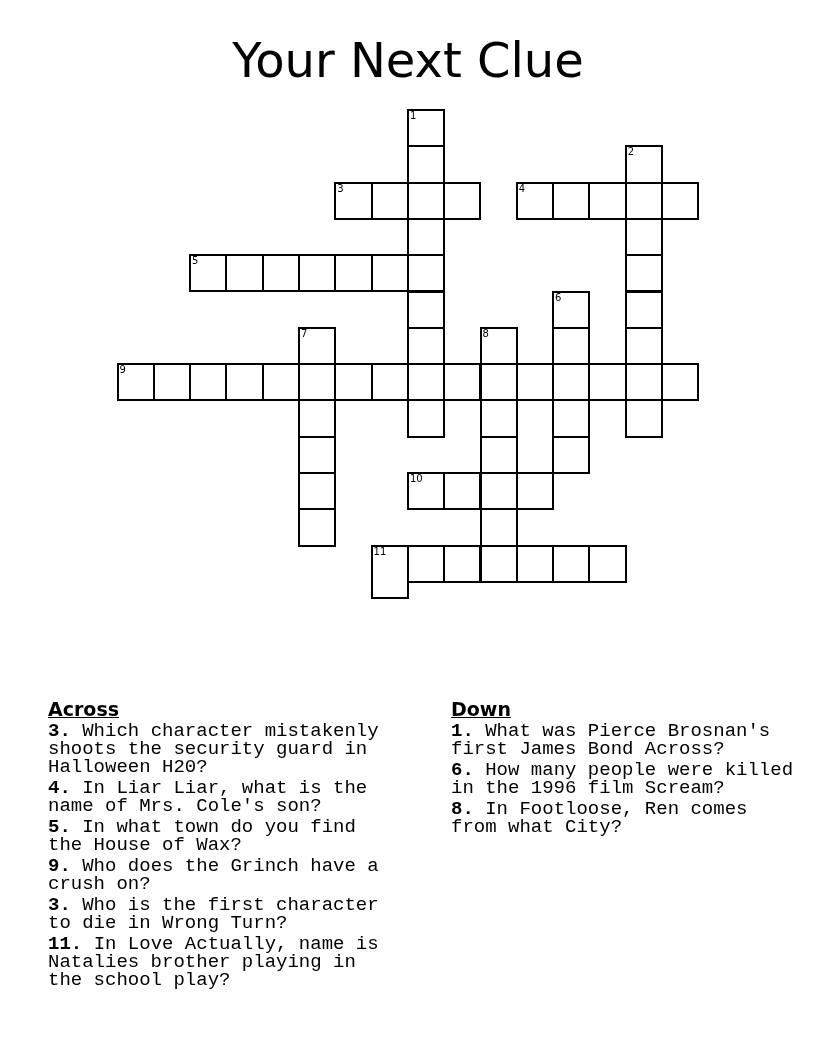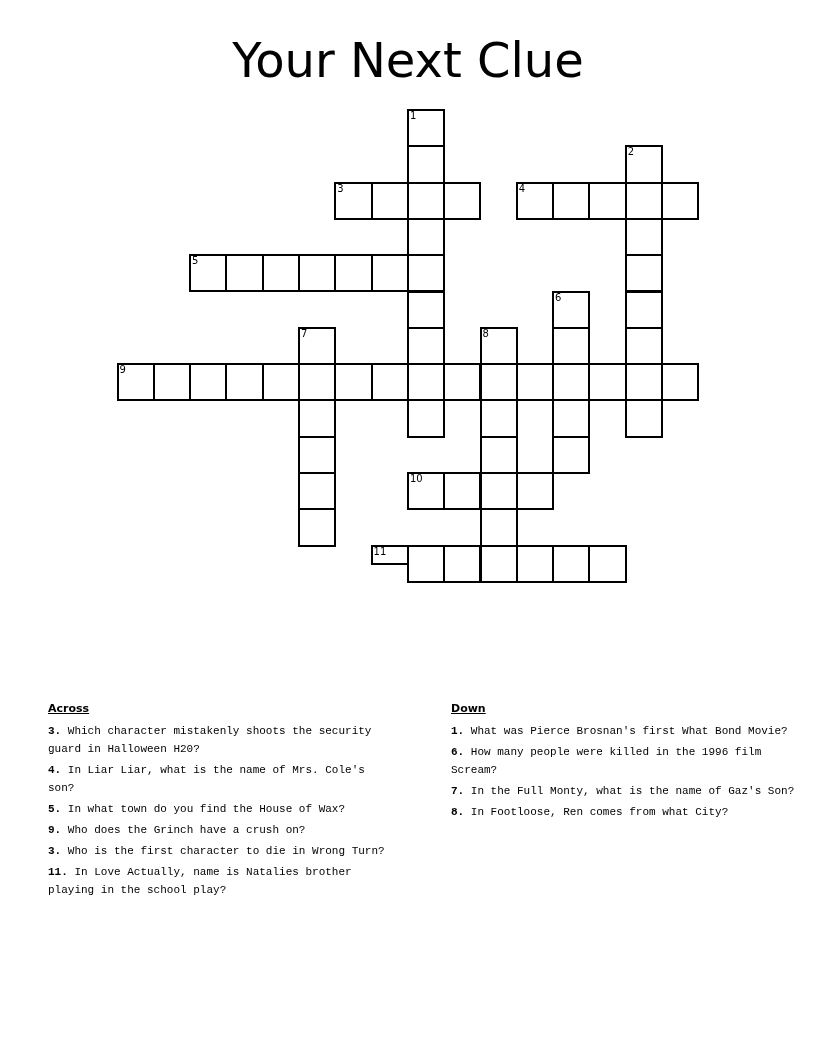--- a/index.html
+++ b/index.html
@@ -1,21 +1,21 @@
 <!DOCTYPE html>
 <html><head>
 <meta charset="utf-8">
 <style>
   html,body{margin:0;padding:0;background:#fff;}
   body{width:816px;height:1056px;position:relative;overflow:hidden;font-family:"DejaVu Sans",sans-serif;color:#000;}
   .title{position:absolute;left:0;top:32px;width:816px;text-align:center;font-size:48px;font-family:"DejaVu Sans",sans-serif;font-weight:normal;letter-spacing:0px;}
   #grid{position:absolute;left:0;top:0;width:816px;height:600px;}
   .cell{position:absolute;width:36.3px;height:36.3px;box-sizing:border-box;border:2px solid #000;background:#fff;}
   .cell .num{position:absolute;left:1px;top:-1px;font-size:10px;font-family:"DejaVu Sans",sans-serif;line-height:12px;}
-  .clues{position:absolute;top:700px;font-size:11px;line-height:18px;font-family:"DejaVu Sans",sans-serif;}
+  .clues{position:absolute;top:700px;font-size:19px;line-height:18px;font-family:"DejaVu Sans",sans-serif;}
   .clues .head{font-weight:bold;text-decoration:underline;margin-bottom:4px;}
   .clue{margin-bottom:3px;font-family:Liberation Mono, monospace;}
   .clue b{font-weight:bold;}
   #across{left:48px;width:345px;}
   #down{left:411px;width:345px;margin-left:40px;}
 </style>
 </head>
 <body>
 
 <div class="title">Your Next Clue</div>
@@ -95,21 +95,21 @@
     <div class="cell" style="left: 370.6px; top: 363.1px; width: 38.3px; height: 38.3px;"></div>
     <div class="cell" style="left: 443.2px; top: 363.1px; width: 38.3px; height: 38.3px;"></div>
     <div class="cell" style="left: 515.8px; top: 363.1px; width: 38.3px; height: 38.3px;"></div>
     <div class="cell" style="left: 588.4px; top: 363.1px; width: 38.3px; height: 38.3px;"></div>
     <div class="cell" style="left: 661px; top: 363.1px; width: 38.3px; height: 38.3px;"></div>
     <div class="cell" style="left: 406.9px; top: 472px; width: 58px; height: 38.3px;">
       <span class="num">10</span>
     </div>
     <div class="cell" style="left: 443.2px; top: 472px; width: 38.3px; height: 38.3px;"></div>
     <div class="cell" style="left: 515.8px; top: 472px; width: 38.3px; height: 38.3px;"></div>
-    <div class="cell" style="left: 370.6px; top: 544.6px; width: 38.3px; height: 20px; text-decoration: underline;">
+    <div class="cell" style="left: 370.6px; top: 544.6px; width: 38.3px; height: 54px; text-decoration: underline;">
       <span class="num">11</span>
     </div>
     <div class="cell" style="left: 406.9px; top: 544.6px; width: 38.3px; height: 38.3px;"></div>
     <div class="cell" style="left: 443.2px; top: 544.6px; width: 38.3px; height: 38.3px;"></div>
     <div class="cell" style="left: 479.5px; top: 544.6px; width: 38.3px; height: 38.3px;"></div>
     <div class="cell" style="left: 515.8px; top: 544.6px; width: 38.3px; height: 38.3px;"></div>
     <div class="cell" style="left: 552.1px; top: 544.6px; width: 38.3px; height: 38.3px;"></div>
     <div class="cell" style="left: 588.4px; top: 544.6px; width: 38.3px; height: 38.3px;"></div>
   </div>
 
@@ -118,17 +118,16 @@
   <div class="clue"><b>3.</b> <span>Which character mistakenly shoots the security guard in Halloween H20?</span></div>
   <div class="clue"><b>4.</b> <span>In Liar Liar, what is the name of Mrs. Cole's son?</span></div>
   <div class="clue"><b>5.</b> <span>In what town do you find the House of Wax?</span></div>
   <div class="clue"><b>9.</b> <span>Who does the Grinch have a crush on?</span></div>
   <div class="clue"><b>3.</b> <span>Who is the first character to die in Wrong Turn?</span></div>
   <div class="clue"><b>11.</b> <span>In Love Actually, name is Natalies brother playing in the school play?</span></div>
 </div>
 
 <div class="clues" id="down">
   <div class="head">Down</div>
-  <div class="clue"><b>1.</b> <span>What was Pierce Brosnan's first What Bond Movie?</span></div>
+  <div class="clue"><b>1.</b> <span>What was Pierce Brosnan's first James Bond Across?</span></div>
   <div class="clue"><b>6.</b> <span>How many people were killed in the 1996 film Scream?</span></div>
-  <div class="clue"><b>7.</b> <span>In the Full Monty, what is the name of Gaz's Son?</span></div>
   <div class="clue"><b>8.</b> <span>In Footloose, Ren comes from what City?</span></div>
 </div>
 
 </body></html>

